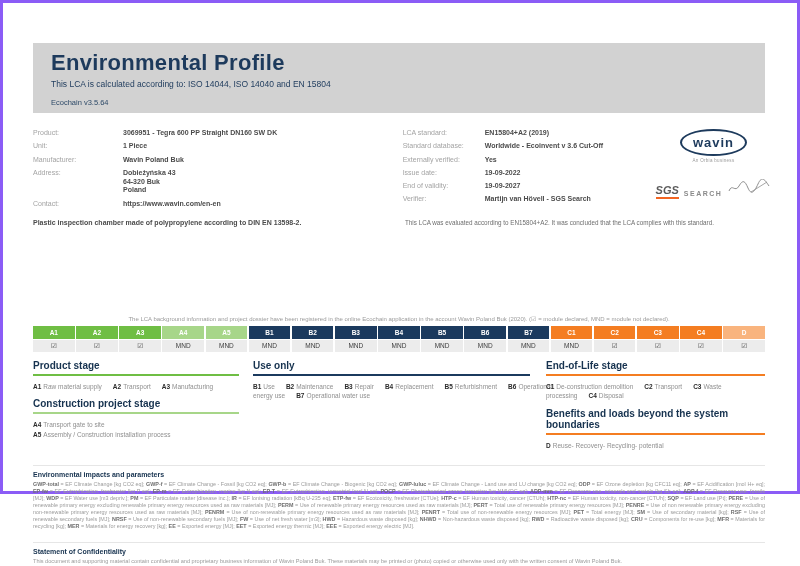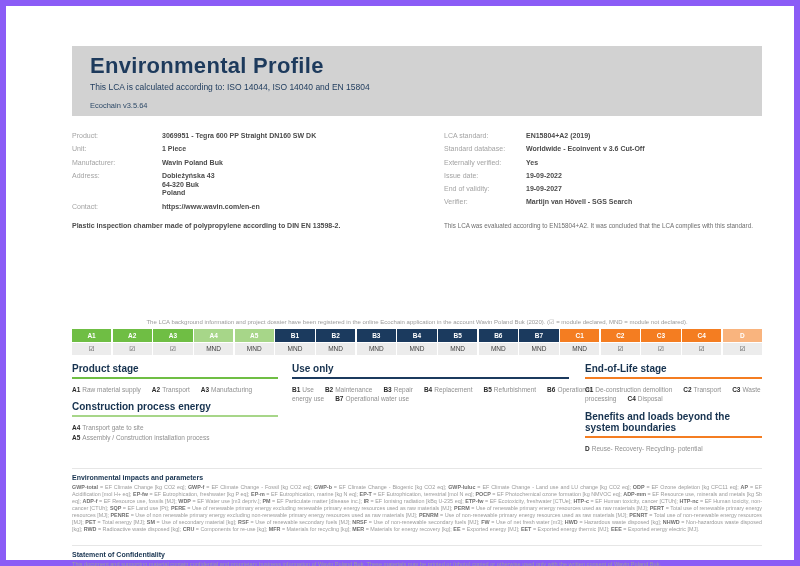--- a/index.html
+++ b/index.html
@@ -2,21 +2,21 @@
 <html><head>
 <meta charset="utf-8">
 <style>
   * { margin:0; padding:0; box-sizing:border-box; }
   html,body { background:#fff; }
   body {
     width:800px; height:566px; overflow:hidden;
     font-family:"Liberation Sans", sans-serif;
     color:#4b4b4b; position:relative;
   }
-  .page { width:800px; height:566px; border:6px solid #8b5cf6; background:#fff;padding-left:36px; }
+  .page { width:800px; height:494px; border:3px solid #8b5cf6; background:#fff; }
   .content { margin:0 32px 0 30px; }
 
   
   .banner {
     margin:40px 32px 0 30px; height:70px; background:#d2d2d2;
     display:flex; justify-content:space-between; align-items:center;
     padding:0 22px 0 18px;
   }
   .banner h1 { font-size:22px; font-weight:600; color:#1d3a5c; letter-spacing:.3px; margin-bottom:3px; }
   .banner .subtitle { font-size:8.5px; font-weight:400; color:#1d3a5c; margin-bottom:9px; }
@@ -139,20 +139,38 @@
         <div class="kv">
           <span class="k">End of validity:</span>
           <span class="v">19-09-2027</span>
         </div>
         <div class="kv">
           <span class="k">Verifier:</span>
           <span class="v">Martijn van Hövell - SGS Search</span>
         </div>
       </div>
 
+      <div class="logos-col">
+        <div style="text-align:center;">
+          <div class="wavin-badge">
+            <span>wavin</span>
+          </div>
+          <div class="wavin-tag">An Orbia business</div>
+        </div>
+        <div class="sgs-row">
+          <span class="sgs-mark">SGS</span>
+          <span class="search-mark">SEARCH</span>
+          <span>
+            <svg width="44" height="16" viewBox="0 0 44 16">
+              <path d="M2 12 C5 4, 8 14, 12 7 S18 2, 21 9 S27 14, 31 5 S38 1, 42 7" stroke="#8f8f8f" fill="none" stroke-width="1"></path>
+              <path d="M24 13 L40 3" stroke="#8f8f8f" fill="none" stroke-width="0.8"></path>
+            </svg>
+          </span>
+        </div>
+      </div>
     </div>
 
     <div class="desc-row">
       <div class="desc">Plastic inspection chamber made of polypropylene according to DIN EN 13598-2.</div>
       <div class="eval-note" style="margin-top:0; flex:1;">This LCA was evaluated according to EN15804+A2. It was concluded that the LCA complies with this standard.</div>
     </div>
 
     <div class="reg-note">The LCA background information and project dossier have been registered in the online Ecochain application in the account Wavin Poland Buk (2020). (☑ = module declared, MND = module not declared).</div>
 
     <div class="mtable">
@@ -194,21 +212,21 @@
           <div class="mcell">☑</div>
           <div class="mcell">☑</div>
         </div>
     </div>
 
     <div class="stages">
       <div class="stage-col1">
         <div class="stage-title">Product stage</div>
         <div class="rule" style="background: rgb(111, 190, 68);"></div>
         <div class="stage-items"><span class="stage-item"><b>A1</b>Raw material supply</span><span class="stage-item"><b>A2</b>Transport</span><span class="stage-item"><b>A3</b>Manufacturing</span></div>
-        <div class="stage-title">Construction process energy</div>
+        <div class="stage-title">Construction project stage</div>
         <div class="rule" style="background: rgb(167, 214, 137);"></div>
         <div class="stage-items block">
             <span class="stage-item"><b>A4</b>Transport gate to site</span>
             <span class="stage-item"><b>A5</b>Assembly / Construction installation process</span>
           </div>
       </div>
       <div class="stage-col2">
         <div class="stage-title">Use only</div>
         <div class="rule" style="background: rgb(27, 58, 94);"></div>
         <div class="stage-items"><span class="stage-item"><b>B1</b>Use</span><span class="stage-item"><b>B2</b>Maintenance</span><span class="stage-item"><b>B3</b>Repair</span><span class="stage-item"><b>B4</b>Replacement</span><span class="stage-item"><b>B5</b>Refurbishment</span><span class="stage-item"><b>B6</b>Operational energy use</span><span class="stage-item"><b>B7</b>Operational water use</span></div>

